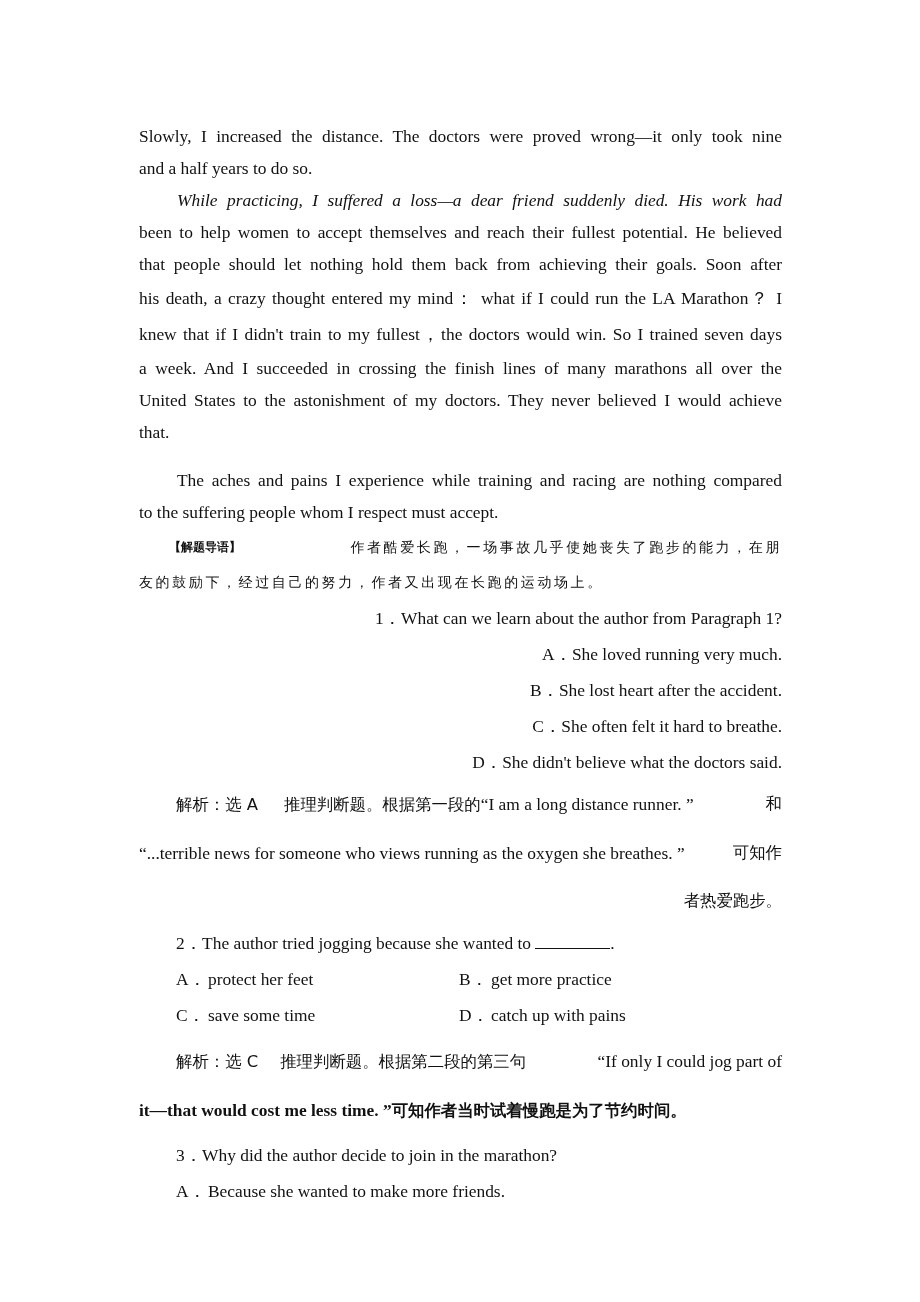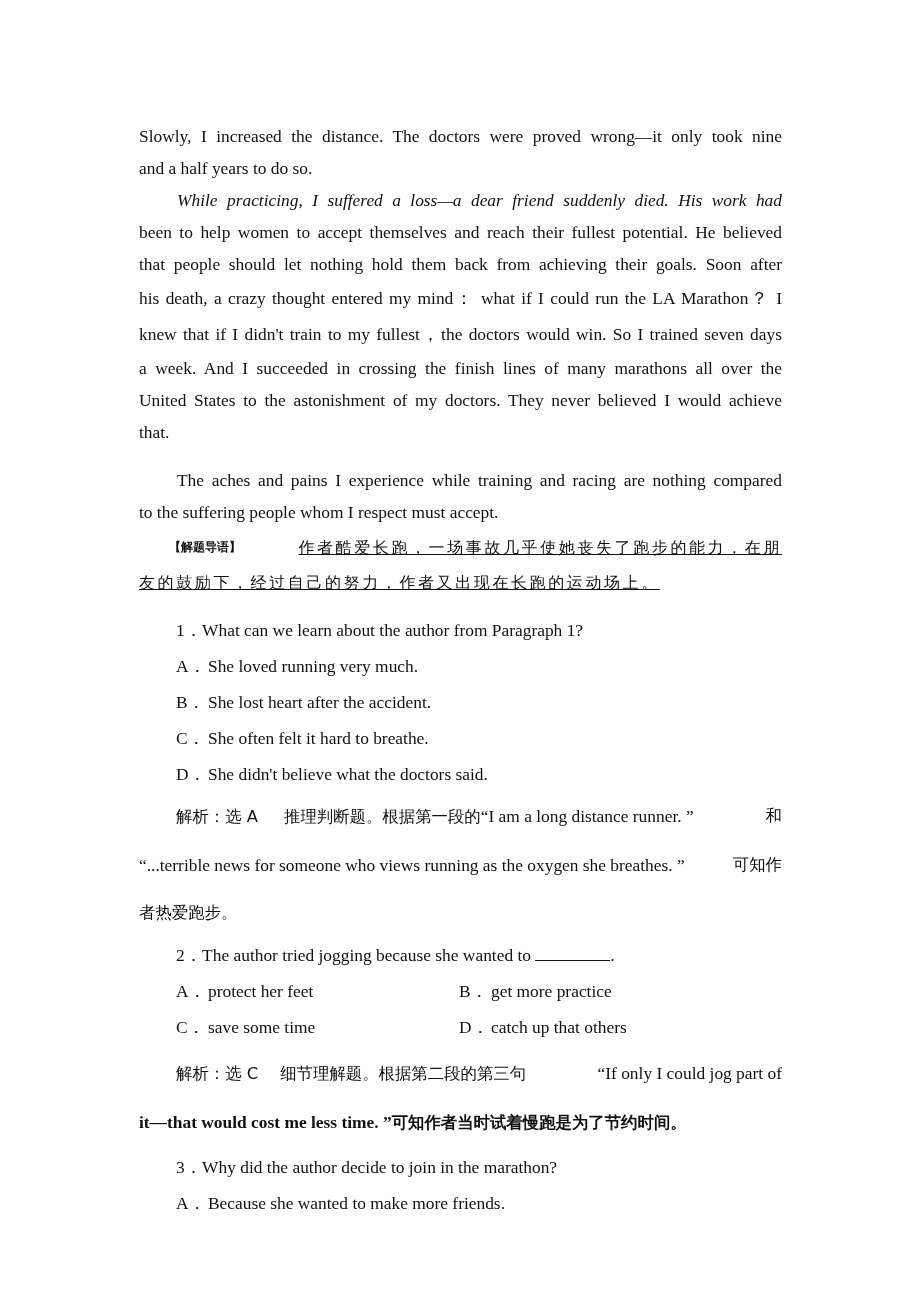--- a/index.html
+++ b/index.html
@@ -7,21 +7,21 @@
     .page {
       position: absolute; left: 139px; top: 120px; width: 643px;
       font-family: "Liberation Serif", "DejaVu Serif", serif;
       font-size: 17.4px; color: #111111;
     }
     .p { margin: 0; line-height: 32px; text-align: justify; text-align-last: left; }
     .jline { display: block; text-align: justify; text-align-last: justify; line-height: 32px; height: 32px; white-space: nowrap; }
     .jline.last { text-align-last: left; }
     .guide { margin-top: 2px; line-height: 35px; }
     .guide .tag { font-family: "DejaVu Sans", sans-serif; font-weight: bold; font-size: 12px; }
-    .guide .cn { font-family: "DejaVu Sans", sans-serif; font-size: 16px; letter-spacing: 2.6px; text-decoration: underline; }
+    .guide .cn { font-family: "DejaVu Sans", sans-serif; font-size: 14px; letter-spacing: 2.6px; }
     .q { margin: 0; line-height: 36px; padding-left: 37px; }
     .opt { margin: 0; line-height: 36px; padding-left: 37px; }
     .two { display: flex; padding-left: 37px; line-height: 36px; }
     .two .col { width: 283px; }
     .ana { margin: 0; line-height: 48px; }
     .ana .cn { font-family: "DejaVu Sans", sans-serif; font-size: 16.4px; }
     .ana-first { padding-left: 37px; }
     .blank { display: inline-block; border-bottom: 1px solid #111; width: 75px; height: 15px; vertical-align: baseline; }
     .lbl { display: inline-block; width: 32px; }
   </style>
@@ -52,21 +52,21 @@
   </div>
 
   <div class="guide">
     <div style="display:flex;justify-content:space-between;padding-left:30px;white-space:nowrap;">
       <span class="tag">【解题导语】</span>
       <span class="cn" style="padding-left:14px;">作者酷爱长跑，一场事故几乎使她丧失了跑步的能力，在朋</span>
     </div>
     <div class="cn" style="white-space:nowrap;">友的鼓励下，经过自己的努力，作者又出现在长跑的运动场上。</div>
   </div>
 
-  <div style="margin-top:12px;">
+  <div style="margin-top:0;text-align:right;">
     <p class="q">
       <span>1．</span><span>What can we learn about the author from Paragraph 1?</span>
     </p>
     <p class="opt"><span class="lbl">A．</span><span>She loved running very much.</span></p>
     <p class="opt"><span class="lbl">B．</span><span>She lost heart after the accident.</span></p>
     <p class="opt"><span class="lbl">C．</span><span>She often felt it hard to breathe.</span></p>
     <p class="opt"><span class="lbl">D．</span><span>She didn't believe what the doctors said.</span></p>
 
     <div class="ana">
       <div class="ana-first" style="display:flex;justify-content:space-between;white-space:nowrap;">
@@ -84,26 +84,26 @@
   <div>
     <p class="q">
       <span>2．</span><span>The author tried jogging because she wanted to</span> <span class="blank"></span><span>.</span>
     </p>
     <div class="two">
       <div class="col"><span class="lbl">A．</span><span>protect her feet</span></div>
       <div class="col"><span class="lbl">B．</span><span>get more practice</span></div>
     </div>
     <div class="two">
       <div class="col"><span class="lbl">C．</span><span>save some time</span></div>
-      <div class="col"><span class="lbl">D．</span><span>catch up that others</span></div>
+      <div class="col"><span class="lbl">D．</span><span>catch up with pains</span></div>
     </div>
 
     <div class="ana" style="margin-top:4px;">
       <div class="ana-first" style="display:flex;justify-content:space-between;white-space:nowrap;">
-        <span><span class="cn">解析：选 C</span><span style="display:inline-block;width:22px;"></span><span class="cn">细节理解题。根据第二段的第三句</span></span>
+        <span><span class="cn">解析：选 C</span><span style="display:inline-block;width:22px;"></span><span class="cn">推理判断题。根据第二段的第三句</span></span>
         <span>“If only I could jog part of</span>
       </div>
       <div style="white-space:nowrap;font-weight:bold;">
         <span>it—that would cost me less time. ”</span><span class="cn">可知作者当时试着慢跑是为了节约时间。</span>
       </div>
     </div>
   </div>
 
   <div style="margin-top:2px;">
     <p class="q">

